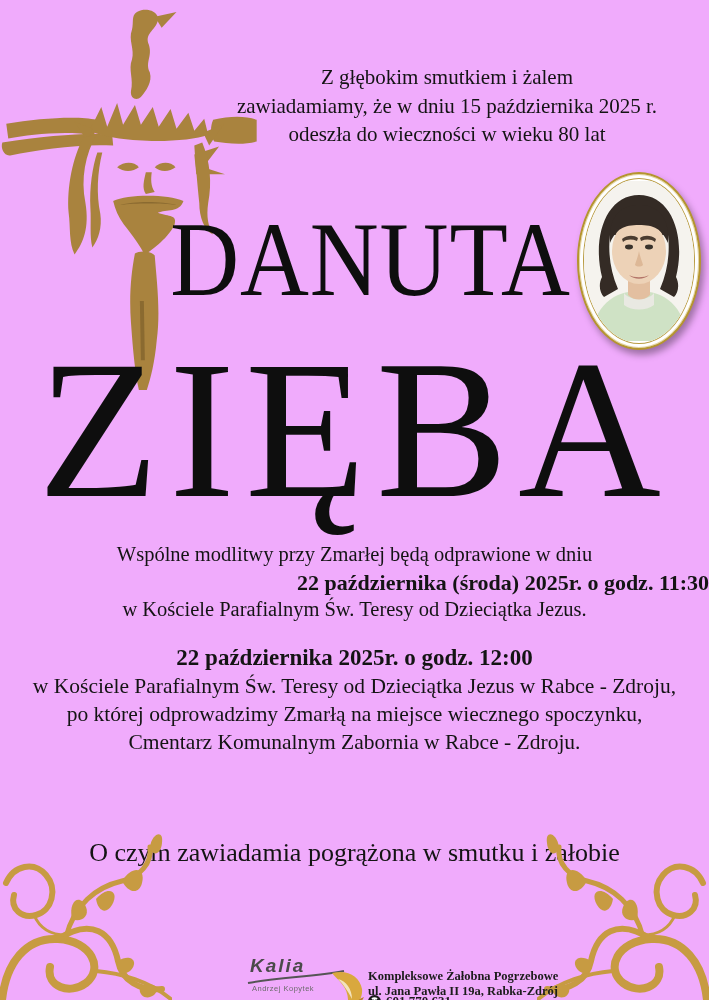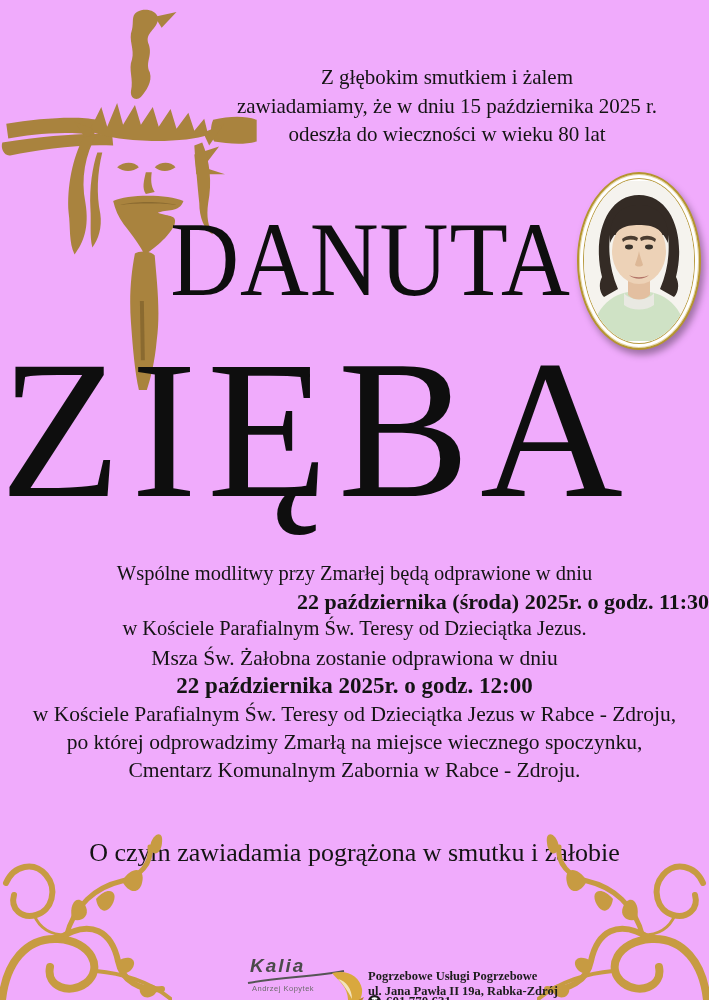--- a/index.html
+++ b/index.html
@@ -10,31 +10,31 @@
   .abs{position:absolute;}
   
   #cross-art{left:0px;top:4px;width:258px;height:386px;}
   
   #intro{left:207px;top:63px;width:480px;text-align:center;
          font-size:21px;line-height:28.5px;color:#141414;}
   
   #first-name{left:0;top:207px;width:709px;text-align:center;
               font-size:106px;line-height:1;letter-spacing:1px;color:#0e0e0e;
               transform:translateX(16px) scaleX(0.9);transform-origin:center;}
-  #last-name{left:0;top:331px;width:709px;
+  #last-name{left:0;top:331px;width:709px;text-align:center;
              font-size:198px;line-height:1;letter-spacing:10px;color:#0e0e0e;}
   
   #photo{left:577px;top:172px;width:112px;height:166px;border-radius:50%;
          background:#fff;padding:4px;border:2px solid #b5952f;
          box-shadow:0 0 0 1px #e6d7a6 inset, 3px 5px 7px rgba(0,0,0,0.35);}
   #photo-inner{width:112px;height:166px;border-radius:50%;overflow:hidden;
                border:1px solid #b99c43;box-sizing:border-box;}
   
   .center-block{left:0;width:709px;text-align:center;color:#141414;}
-  #prayers{top:560px;font-size:20.5px;line-height:27.5px;}
+  #prayers{top:541px;font-size:20.5px;line-height:27.5px;}
   #prayers .bold-line{font-weight:bold;font-size:22px;text-align:right;}
   #mass{top:644px;font-size:21.5px;line-height:28px;}
   #mass .bold-line{font-weight:bold;font-size:23px;}
   #announce{top:838px;font-size:26px;}
   #family{top:903px;font-size:35px;}
   
   .flourish{top:823px;width:172px;height:177px;}
   #flourish-left{left:0px;}
   #flourish-right{left:537px;transform:scaleX(-1);}
   
@@ -129,21 +129,20 @@
 
   <div id="last-name" class="abs">ZIĘBA</div>
 
   <div id="prayers" class="abs center-block">
     <div>Wspólne modlitwy przy Zmarłej będą odprawione w dniu</div>
     <div class="bold-line">22 października (środa) 2025r. o godz. 11:30</div>
     <div>w Kościele Parafialnym Św. Teresy od Dzieciątka Jezus.</div>
   </div>
 
   <div id="mass" class="abs center-block">
-    <div>Msza Św. Żałobna zostanie odprawiona w dniu</div>
     <div class="bold-line">22 października 2025r. o godz. 12:00</div>
     <div>w Kościele Parafialnym Św. Teresy od Dzieciątka Jezus w Rabce - Zdroju,</div>
     <div>po której odprowadzimy Zmarłą na miejsce wiecznego spoczynku,</div>
     <div>Cmentarz Komunalnym Zabornia w Rabce - Zdroju.</div>
   </div>
 
   <div id="announce" class="abs center-block">O czym zawiadamia pogrążona w smutku i żałobie</div>
 
   <svg id="flourish-left" class="abs flourish" viewBox="0 0 172 177" xmlns="http://www.w3.org/2000/svg">
     <g fill="none" stroke="#c79b42" stroke-linecap="round">
@@ -187,21 +186,21 @@
       <path d="M8 30 C40 24 75 24 104 18" stroke="#555555" stroke-width="2" fill="none"></path>
       <path d="M92 20 C108 16 120 24 122 36 C123 46 116 54 106 60 C110 48 108 38 102 31 C98 26 94 23 92 20 Z" fill="#d9a83e"></path>
       <path d="M98 26 C106 28 112 36 112 46 C108 38 103 31 98 26 Z" fill="#f3e3bd"></path>
       <path d="M106 60 C112 52 118 46 124 44 C120 52 114 58 106 60 Z" fill="#b5832a"></path>
     </svg>
     <span id="kalia-text">Kalia</span>
     <span id="kalia-owner">Andrzej Kopytek</span>
   </div>
 
   <div id="footer-info" class="abs">
-    <div>Pogrzebowe Usługi Pogrzebowe</div>
+    <div>Kompleksowe Żałobna Pogrzebowe</div>
     <div>ul. Jana Pawła II 19a, Rabka-Zdrój</div>
   </div>
   <div id="phone-row" class="abs">
     <svg width="13" height="13" viewBox="0 0 13 13">
       <circle cx="6.5" cy="6.5" r="6.5" fill="#1c1c1c"></circle>
       <path d="M3.4 3.2 C5.2 2 7.8 2 9.6 3.2 L8.6 4.8 L7.4 4.2 L7.4 5.6 C8.4 6.4 9 7.4 9.2 8.8 L7.6 9.2 C7.4 8.2 7 7.4 6.5 7 C6 7.4 5.6 8.2 5.4 9.2 L3.8 8.8 C4 7.4 4.6 6.4 5.6 5.6 L5.6 4.2 L4.4 4.8 Z" fill="#ffffff"></path>
     </svg>
     <span>601 770 631</span>
   </div>
 

